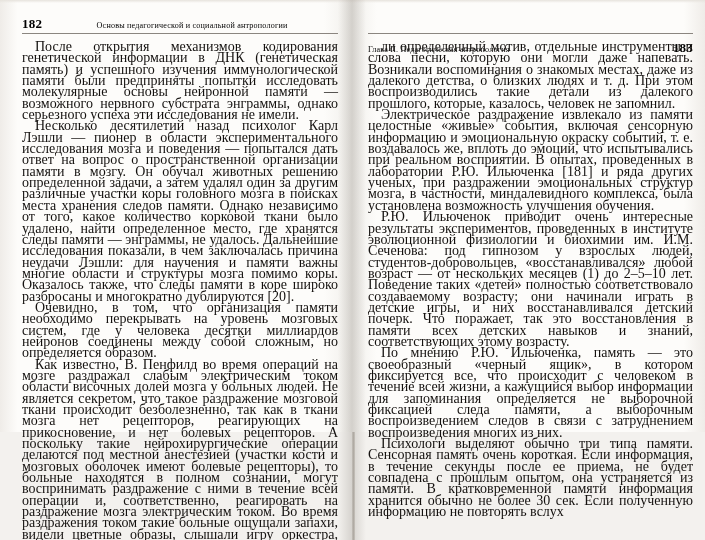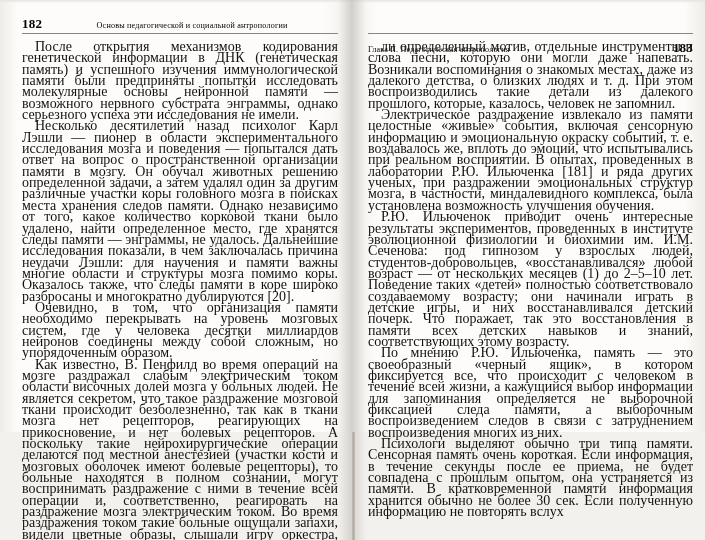--- a/index.html
+++ b/index.html
@@ -114,21 +114,21 @@
   <div class="page page-left">
     <div class="edge-top"></div>
     <div class="runhead runhead-left">
       <span class="folio">182</span>
       <span class="rh-title">Основы педагогической и социальной антропологии</span>
     </div>
     <div class="rule"></div>
     <div class="textcol">
       <p>После открытия механизмов кодирования генетической информации в ДНК (генетическая память) и успешного изучения иммунологической памяти были предприняты попытки исследовать молекулярные основы нейронной памяти — возможного нервного субстрата энграммы, однако серьезного успеха эти исследования не имели.</p>
       <p>Несколько десятилетий назад психолог Карл Лэшли — пионер в области экспериментального исследования мозга и поведения — попытался дать ответ на вопрос о пространственной организации памяти в мозгу. Он обучал животных решению определенной задачи, а затем удалял один за другим различные участки коры головного мозга в поисках места хранения следов памяти. Однако независимо от того, какое количество корковой ткани было удалено, найти определенное место, где хранятся следы памяти — энграммы, не удалось. Дальнейшие исследования показали, в чем заключалась причина неудачи Лэшли: для научения и памяти важны многие области и структуры мозга помимо коры. Оказалось также, что следы памяти в коре широко разбросаны и многократно дублируются [20].</p>
-      <p>Очевидно, в том, что организация памяти необходимо перекрывать на уровень мозговых систем, где у человека десятки миллиардов нейронов соединены между собой сложным, но упорядоченным образом.</p>
+      <p>Очевидно, в том, что организация памяти необходимо перекрывать на уровень мозговых систем, где у человека десятки миллиардов нейронов соединены между собой сложным, но определяется образом.</p>
       <p>Как известно, В. Пенфилд во время операций на мозге раздражал слабым электрическим током области височных долей мозга у больных людей. Не является секретом, что такое раздражение мозговой ткани происходит безболезненно, так как в ткани мозга нет рецепторов, реагирующих на прикосновение, и нет болевых рецепторов. А поскольку такие нейрохирургические операции делаются под местной анестезией (участки кости и мозговых оболочек имеют болевые рецепторы), то больные находятся в полном сознании, могут воспринимать раздражение с ними в течение всей операции и, соответственно, реагировать на раздражение мозга электрическим током. Во время раздражения током такие больные ощущали запахи, видели цветные образы, слышали игру оркестра, различа-</p>
     </div>
     <div class="shadow-left"></div>
   </div>
 
   <div class="gutter"></div>
 
   <div class="page page-right">
     <div class="edge-top"></div>
     <div class="runhead runhead-right">

